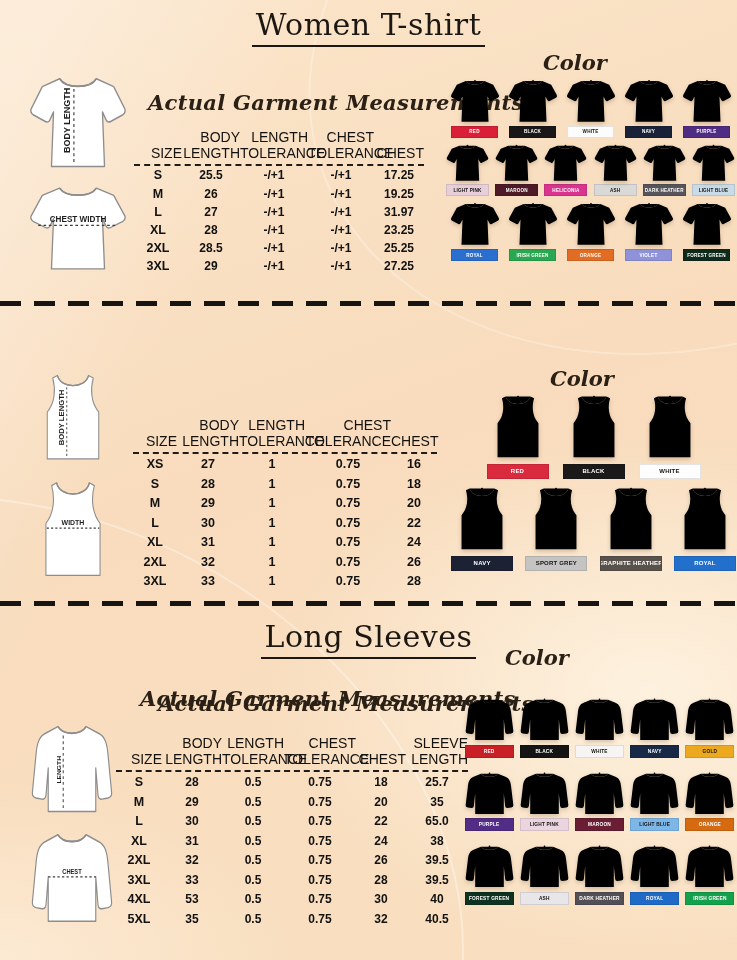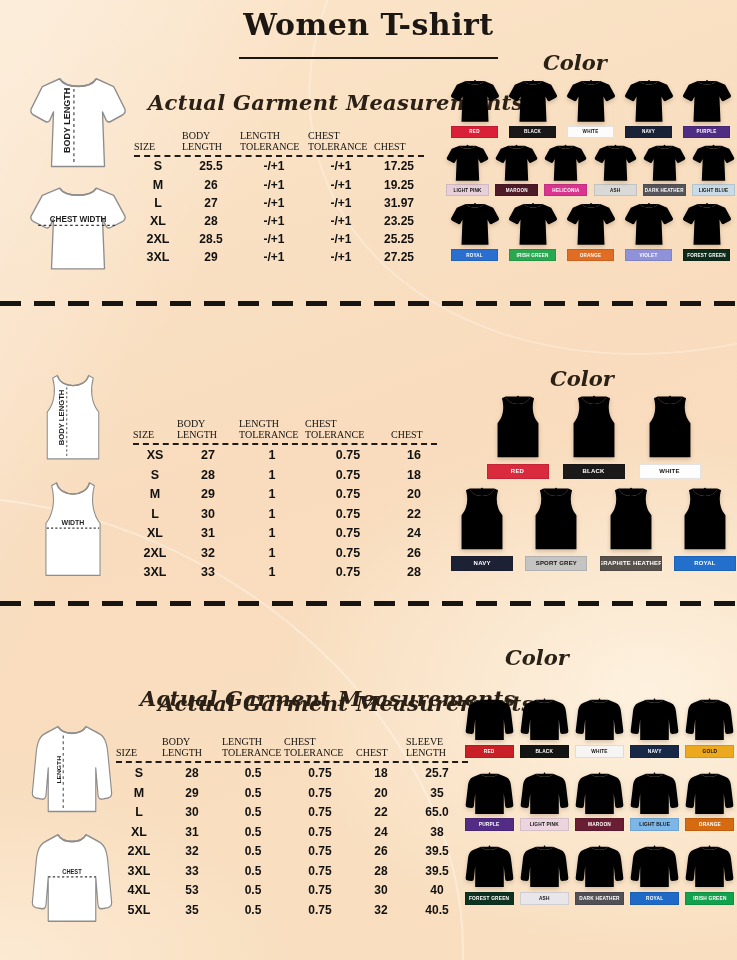--- a/index.html
+++ b/index.html
@@ -20,36 +20,36 @@
   .sec1{top:0;height:303px;}
   .sec2{top:303px;height:300px;}
   .sec3{top:603px;height:357px;}
 
   .divider{position:absolute;left:0;width:737px;height:5px;
     background:repeating-linear-gradient(90deg,#171513 0 21px,transparent 21px 34px);}
   .dv1{top:301px;} .dv2{top:601px;}
 
   .title{position:absolute;left:0;right:0;text-align:center;
     font-family:"DejaVu Serif",serif;font-size:30px;color:#1c1712;letter-spacing:.5px;}
-  .title span{display:inline-block;border-bottom:2.5px solid #1c1712;padding:0 4px 15px 4px;font-weight:bold;}
+  .title span{display:inline-block;border-bottom:2.5px solid #1c1712;padding:0 4px 3px 4px;}
   .t-women{top:7px;} .t-tank{top:18px;} .t-long{top:16px;}
 
   .script{position:absolute;font-family:"DejaVu Serif",serif;font-style:italic;font-weight:600;
     color:#2a2015;white-space:nowrap;}
   .mh{font-size:21px;letter-spacing:.3px;}
   .mh1{left:148px;top:90px;} .mh2{left:158px;top:388px;width:250px;} .mh3{left:140px;top:686px;}
   .ch{font-size:21px;}
   .ch1{left:543px;top:50px;} .ch2{left:550px;top:366px;} .ch3{left:505px;top:645px;}
 
   
   .mtable{position:absolute;}
   .thead,.tbody{display:grid;grid-template-columns:var(--cols);}
   .thead{align-items:end;border-bottom:2.5px dashed #1f1c19;padding-bottom:3px;}
-  .th{font-family:Liberation Serif, serif;font-size:10px;line-height:1.12;color:#141210;
-      text-align:left;white-space:pre-line;}
+  .th{font-family:Liberation Sans, sans-serif;font-size:14px;line-height:1.12;color:#141210;
+      text-align:right;white-space:pre-line;}
   .td{font-size:12px;font-weight:700;color:#111;text-align:center;display:flex;align-items:center;justify-content:center;}
   .td.size{font-size:12.5px;}
   .tb1{--cols:48px 58px 68px 66px 50px;left:134px;top:130px;}
   .tb1 .tbody{grid-auto-rows:18.2px;}
   .tb2{--cols:44px 62px 66px 86px 46px;left:133px;top:418px;}
   .tb2 .tbody{grid-auto-rows:19.5px;}
   .tb2 .tbody .td{font-size:12.5px;}
   .tb3{--cols:46px 60px 62px 72px 50px 62px;left:116px;top:736px;}
   .tb3 .tbody{grid-auto-rows:19.5px;}
 
@@ -403,20 +403,21 @@
           </svg>
           <div class="clabel" style="background: rgb(34, 112, 203); color: rgb(255, 255, 255);">ROYAL</div>
         </div>
       </div>
     </div>
 </section>
 
 <div class="divider dv2"></div>
 
 <section class="sec3">
+  <div class="title t-long"><span>Long Sleeves</span></div>
 
   <svg class="diag" style="left:28px;top:118px;" width="88" height="96" viewBox="0 0 100 86" preserveAspectRatio="none">
     <path class="body" d="M34,5 L20,11 C12,14 10,21 9,31 L5,64 Q4.5,68 9,69 L16,70 Q20,70.5 20.5,66 L23,42 L23,81 L77,81 L77,42 L79.5,66 Q80,70.5 84,70 L91,69 Q95.5,68 95,64 L91,31 C90,21 88,14 80,11 L66,5 C60,13 40,13 34,5 Z"></path>
     <path class="neck" d="M34,5 C40,13 60,13 66,5"></path>
     <line x1="40" y1="13" x2="40" y2="79"></line>
     <text font-size="6" transform="translate(37,56) rotate(-90)">LENGTH</text>
   </svg>
   <svg class="diag" style="left:28px;top:226px;" width="88" height="98" viewBox="0 0 100 86" preserveAspectRatio="none">
     <path class="body" d="M34,5 L20,11 C12,14 10,21 9,31 L5,64 Q4.5,68 9,69 L16,70 Q20,70.5 20.5,66 L23,42 L23,81 L77,81 L77,42 L79.5,66 Q80,70.5 84,70 L91,69 Q95.5,68 95,64 L91,31 C90,21 88,14 80,11 L66,5 C60,13 40,13 34,5 Z"></path>
     <path class="neck" d="M34,5 C40,13 60,13 66,5"></path>

